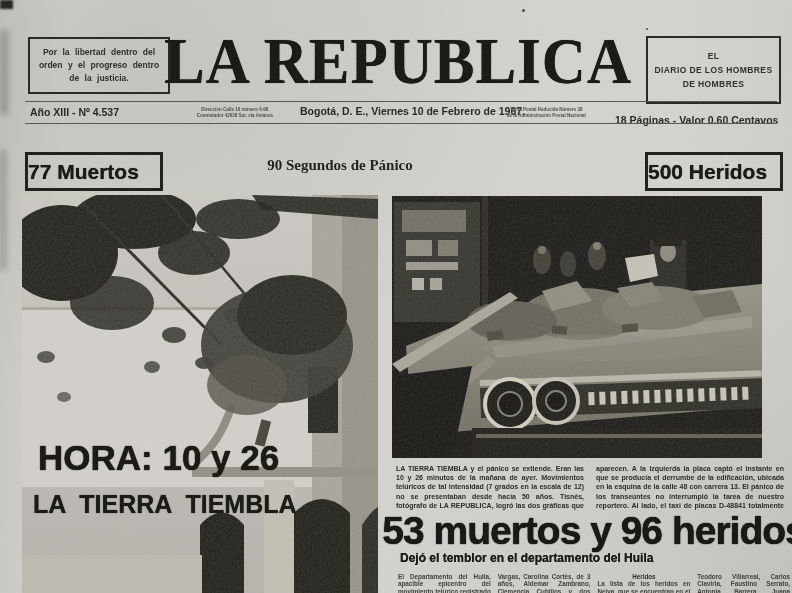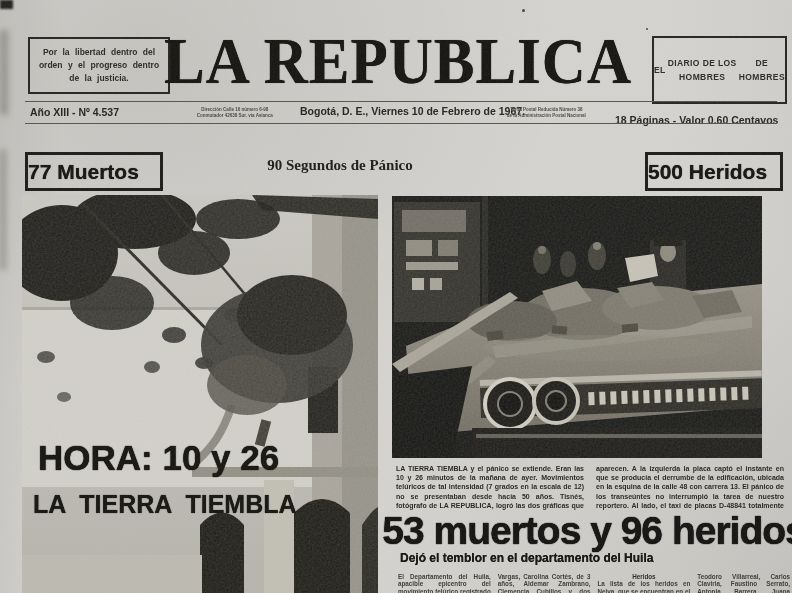--- a/index.html
+++ b/index.html
@@ -14,22 +14,22 @@
   .abs{position:absolute;}
   
   .motto-box{left:28px;top:37px;width:142px;height:57px;border:2px solid #24231f;
     display:flex;align-items:center;justify-content:center;text-align:center;
     font-size:8.5px;font-weight:bold;line-height:13px;padding:2px 6px;box-sizing:border-box;
     word-spacing:3px;color:#2a2924;}
   .paper-title{left:172px;top:24px;width:452px;height:76px;display:flex;align-items:center;justify-content:center;
     font-family:"Liberation Serif", serif;font-weight:bold;font-size:61px;letter-spacing:1px;
     transform:scaleY(1.06);color:#14130f;text-shadow:0 0 .7px #14130f;white-space:nowrap;}
   .work-box{left:646px;top:36px;width:131px;height:64px;border:2px solid #24231f;
-    display:flex;flex-direction:row;align-items:center;justify-content:center;
-    font-size:8.5px;font-weight:bold;line-height:14px;letter-spacing:.4px;color:#2a2924;text-align:center;margin-left:6px;}
+    display:flex;flex-direction:column;align-items:center;justify-content:center;
+    font-size:8.5px;font-weight:bold;line-height:14px;letter-spacing:.4px;color:#2a2924;text-align:center;}
   .rule-thin{height:1px;background:#55534c;}
   
   .edition{left:30px;top:106px;font-size:10.5px;font-weight:bold;white-space:nowrap;color:#24231f;}
   .tinyblock{font-size:4.6px;font-weight:bold;line-height:5.6px;color:#4a4840;text-align:center;white-space:nowrap;transform:scale(.98);}
   .date{left:300px;top:105px;width:196px;text-align:center;font-size:10.5px;font-weight:bold;white-space:nowrap;color:#24231f;}
   .pages{left:615px;top:106px;width:164px;font-size:10.5px;font-weight:bold;white-space:nowrap;color:#24231f;margin-top:8px;}
   
   .kicker{left:160px;top:129px;width:360px;text-align:center;font-family:"Liberation Serif",serif;
     font-weight:bold;font-size:15px;color:#1c1b17;margin-top:28px;}
   .badge{width:132px;height:33px;border:3px solid #1b1a16;display:flex;align-items:center;justify-content:flex-start;

